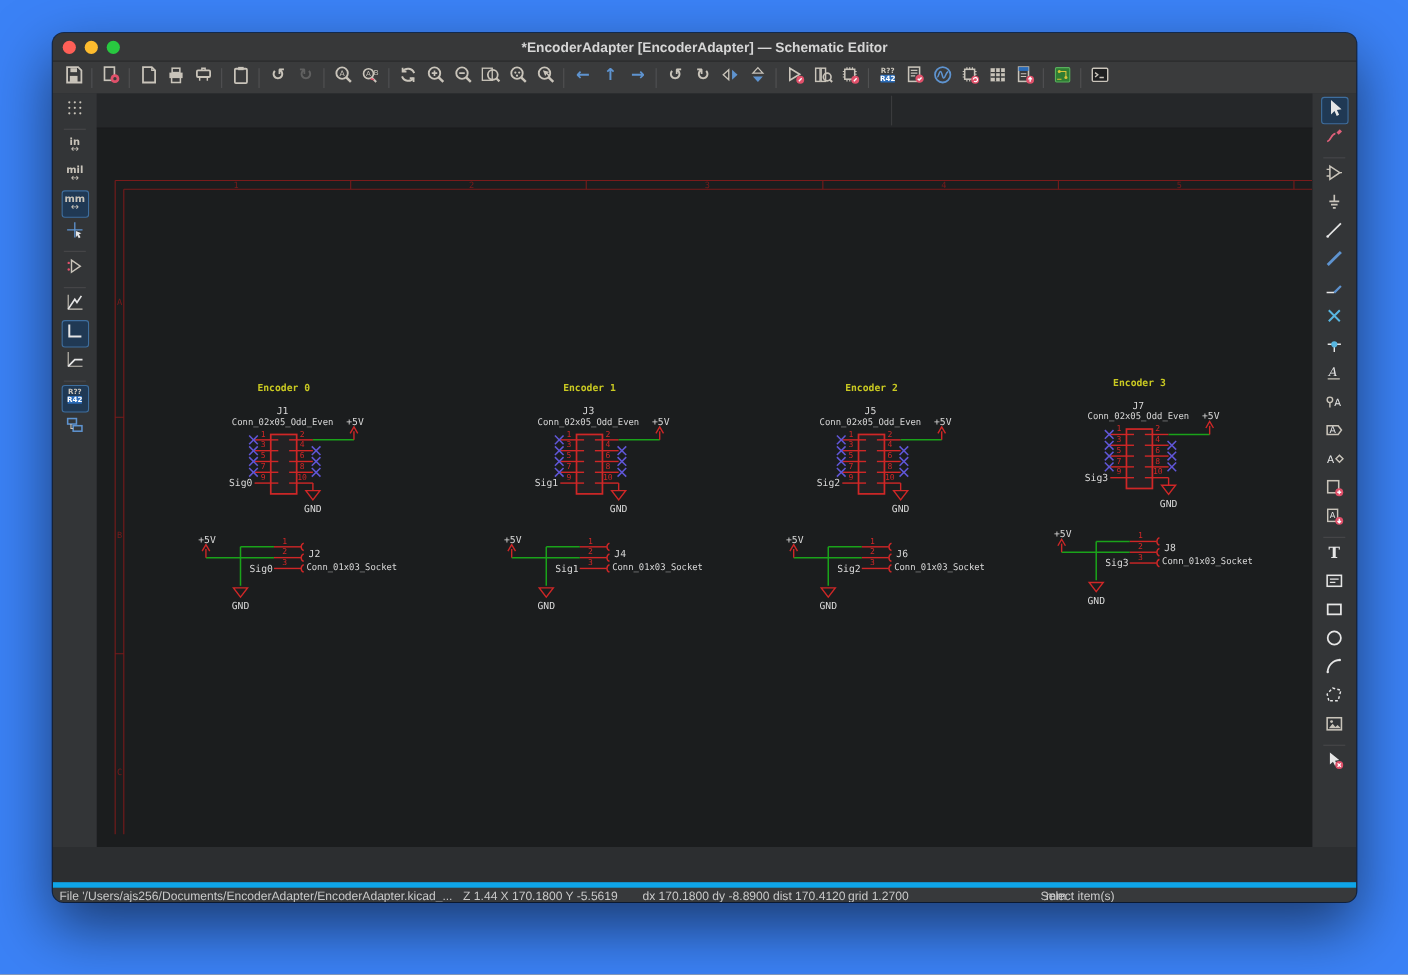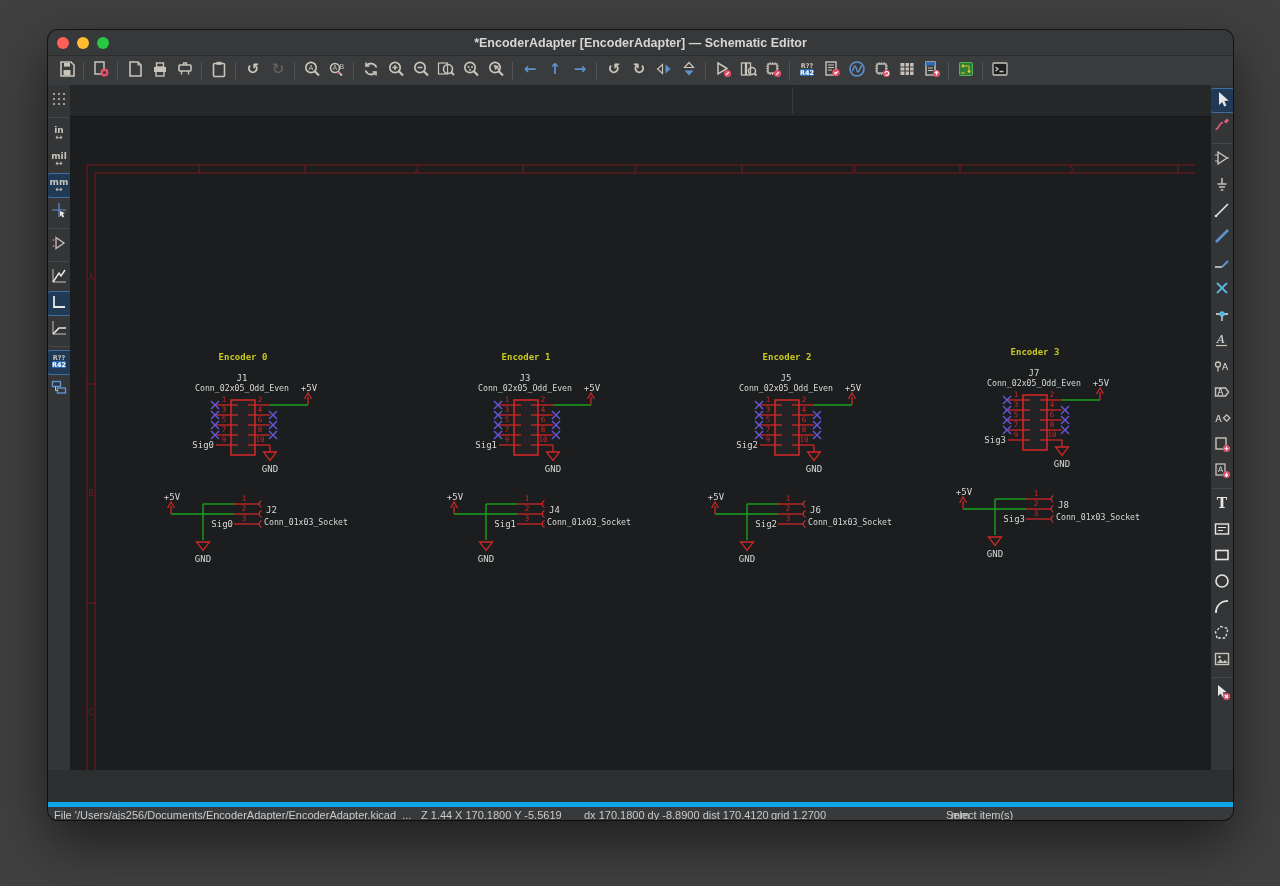--- a/index.html
+++ b/index.html
@@ -1,34 +1,34 @@
 <!DOCTYPE html>
 <html><head>
 <meta charset="utf-8">
 <style>
   * { box-sizing: border-box; }
   body { margin:0; background:#ffffff; font-family:"Liberation Sans", sans-serif; }
-  .stage { position:relative; width:1280px; height:886px; background:#404040; overflow:hidden; }
+  .stage { position:relative; width:1280px; height:886px; background:#3b82f6; overflow:hidden; }
   .window { position:absolute; left:48px; top:30px; width:1185px; height:790px;
             background:#2c2e30; border-radius:10px; overflow:hidden;
             box-shadow:0 22px 55px rgba(0,0,0,.55), 0 0 0 1px rgba(0,0,0,.65);
             display:flex; flex-direction:column; }
   .titlebar { height:26px; background:#373839; border-bottom:1px solid #2a2b2c;
               display:flex; align-items:center; position:relative; flex:0 0 auto; }
   .lights { position:absolute; left:9px; top:7px; display:flex; gap:8px; }
   .light { width:12px; height:12px; border-radius:50%; }
   .title { flex:1; text-align:center; font-size:12.5px; font-weight:bold; color:#d6d6d6; }
   .toolbar { height:29px; background:#3a3b3c; display:flex; align-items:center;
              padding:0 6px; flex:0 0 auto; }
   .tbtn { width:25px; height:25px; display:flex; align-items:center; justify-content:center;
           border-radius:3px; border:1px solid transparent; flex:0 0 auto; }
   .tbtn.active { background:#203954; border-color:#3e6e9e; }
   .sep-v { width:1px; height:18px; background:#515253; margin:0 4px; flex:0 0 auto; }
   .main { flex:1; display:flex; min-height:0; }
-  .sidecol { width:22px; background:#333537; display:flex; flex-direction:column;
+  .sidecol { width:40px; background:#333537; display:flex; flex-direction:column;
              align-items:center; padding-top:3px; flex:0 0 auto; }
   .sidecol .tbtn { margin-bottom:1px; }
   .sep-h { width:20px; height:1px; background:#47484a; margin:3px 0; flex:0 0 auto; }
   .center { flex:1; display:flex; flex-direction:column; min-width:0; }
   .topstrip { height:32px; background:#252729; border-bottom:1px solid #171819; position:relative; flex:0 0 auto; }
   .topstrip .vdiv { position:absolute; left:722px; top:2px; bottom:2px; width:1px; background:#3a3b3d; }
   .canvas { flex:1; background:#1b1d1e; position:relative; overflow:hidden; }
   .canvas svg { position:absolute; inset:0; }
   .gap { height:32px; background:#2c2e30; flex:0 0 auto; }
   .statusbar { height:18px; background:#37393b; border-top:5px solid #0ea5e9;

